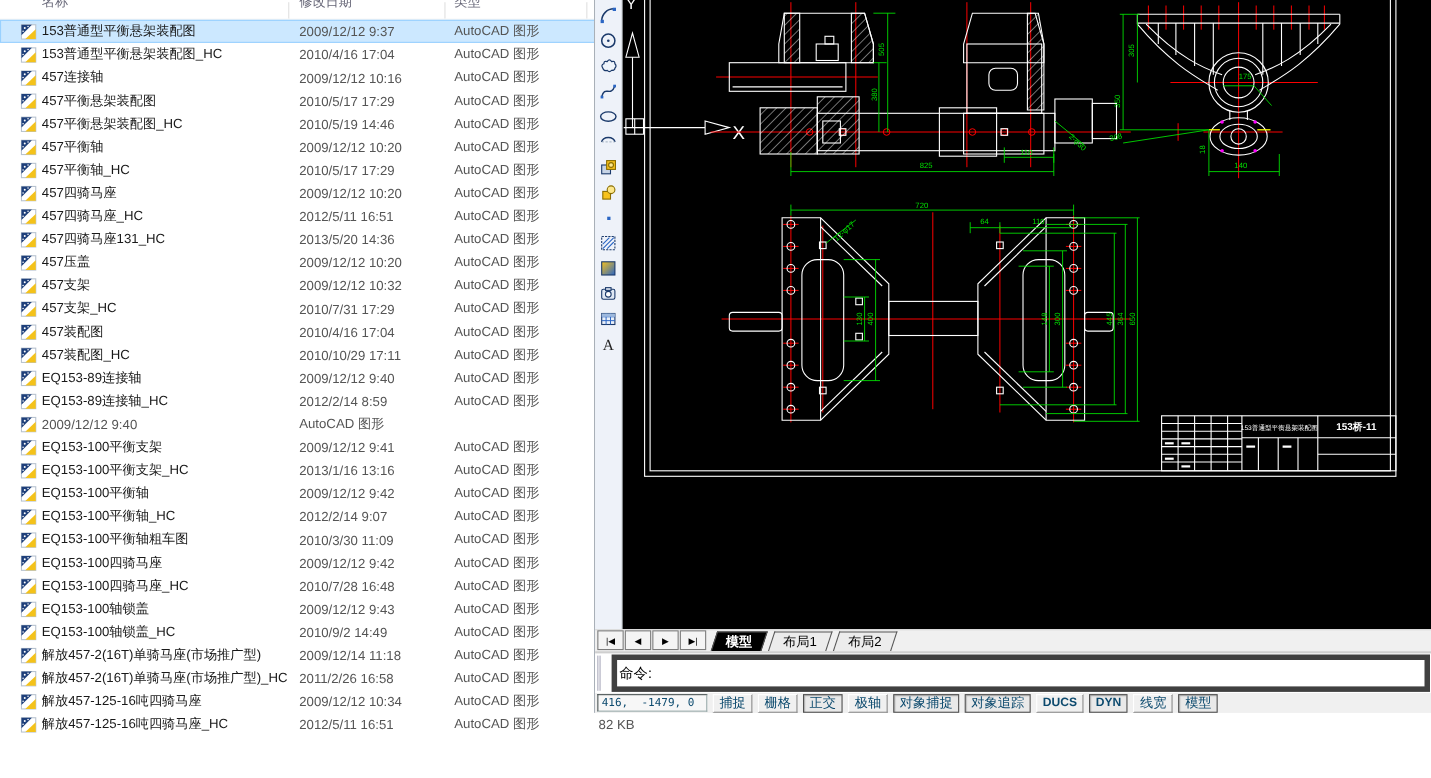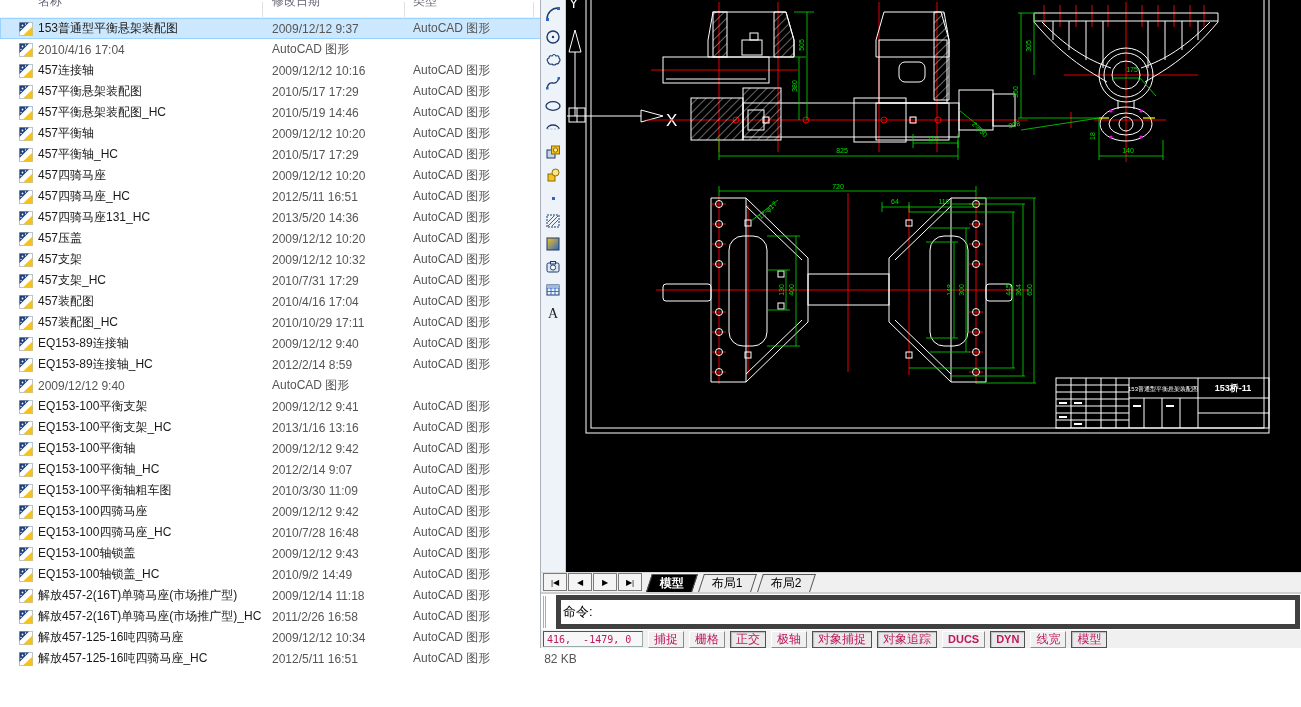--- a/index.html
+++ b/index.html
@@ -43,21 +43,21 @@
   .tab.active{background:#000;color:#fff;font-weight:bold;}
 
   
   .cmd{height:36px;background:#fff;border-top:2px solid #cfcfcf;position:relative;
        font-size:13px;color:#000;display:flex;}
   .cmd-grip{width:7px;border-left:3px double #aab;margin:2px 2px;}
   .cmd-text{padding:3px 2px;border:5px solid #404040;flex:1;margin:1px;}
 
   
   .status{height:20px;background:#f0f0f0;display:flex;align-items:center;font-size:12px;
-          padding-left:2px;color:#be185d;}
+          padding-left:2px;color:#0c4a6e;}
   .coords{width:92px;height:14px;background:#f7f7f7;border:1px solid #9aa;border-style:inset;
           font-family:"DejaVu Sans Mono","Liberation Mono",monospace;font-size:10px;
           padding:0 3px;white-space:pre;display:flex;align-items:center;}
   .sbtn{margin-left:5px;padding:0 5px;height:15px;display:flex;align-items:center;
         border:1px solid #f0f0f0;}
   .sbtn.raised{border-color:#fff #8a8a8a #8a8a8a #fff;background:#f0f0f0;}
   .sbtn.pressed{border:1px solid #505050;background:#e9e9e9;box-shadow:inset 1px 1px 1px #bbb;}
   .sbtn.en{font-family:Liberation Sans, sans-serif;font-size:11px;font-weight:bold;}
 </style>
 </head>
@@ -95,20 +95,21 @@
     <span class="ficon">
           <svg width="16" height="16">
             <rect x="1.5" y="1.5" width="13" height="13" fill="#fff" stroke="#b9c4d0"></rect>
             <polygon points="1.5,1.5 11,1.5 1.5,11" fill="#1e3f7a"></polygon>
             <polygon points="14.5,14.5 5,14.5 14.5,5.5" fill="#f4c21a"></polygon>
             <circle cx="4.5" cy="4.5" r="0.9" fill="#fff"></circle>
             <circle cx="7.5" cy="3" r="0.7" fill="#fff"></circle>
             <circle cx="3" cy="7.5" r="0.7" fill="#fff"></circle>
           </svg>
         </span>
+    <span class="fname">153普通型平衡悬架装配图_HC</span>
     <span class="fdate">2010/4/16 17:04</span>
     <span class="ftype">AutoCAD 图形</span>
     <span class="fsize"></span>
   </div>
 
   <div class="frow">
     <span class="ficon">
           <svg width="16" height="16">
             <rect x="1.5" y="1.5" width="13" height="13" fill="#fff" stroke="#b9c4d0"></rect>
             <polygon points="1.5,1.5 11,1.5 1.5,11" fill="#1e3f7a"></polygon>

